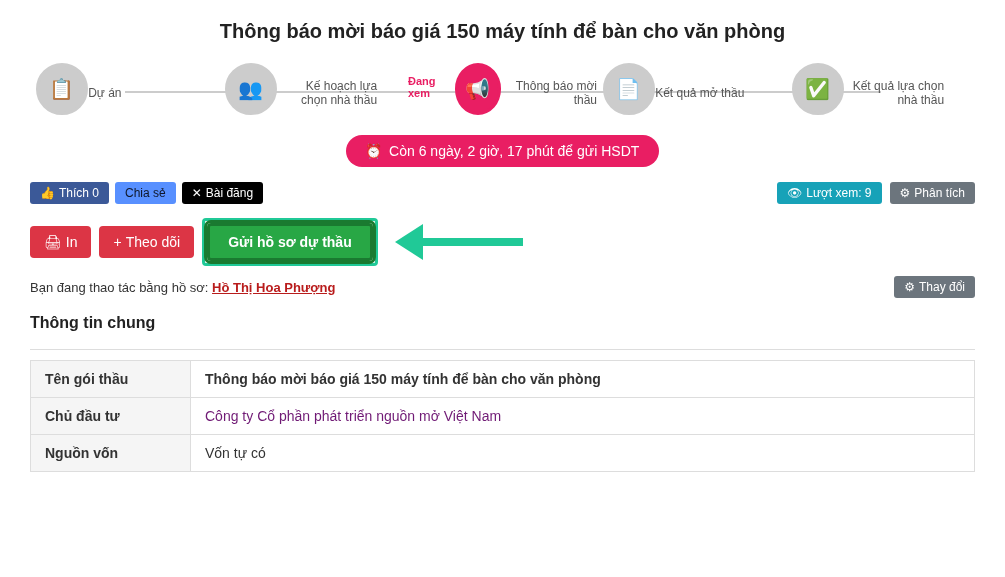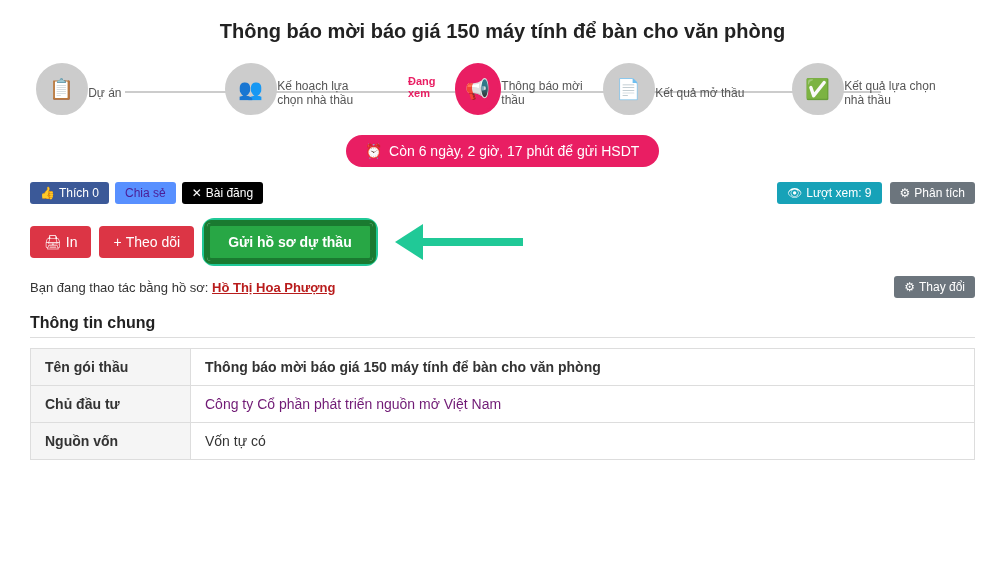--- a/index.html
+++ b/index.html
@@ -76,21 +76,21 @@
 
     .step-circle.active {
       background: #e91e63;
       border-color: #e91e63;
     }
 
     .step-name {
       margin-top: 8px;
       font-size: 12px;
       color: #555;
-      text-align: left;
+      text-align: right;
       max-width: 100px;
     }
 
     
     .countdown-bar {
       display: flex;
       justify-content: center;
       margin-bottom: 15px;
     }
 
@@ -127,21 +127,21 @@
       border-radius: 3px;
       font-size: 12px;
       cursor: pointer;
       display: flex;
       align-items: center;
       gap: 4px;
     }
 
     .btn-share {
       background: #5890ff;
-      color: #4c1d95;
+      color: #0f172a;
       border: none;
       padding: 4px 10px;
       border-radius: 3px;
       font-size: 12px;
       cursor: pointer;
     }
 
     .btn-post {
       background: #000;
       color: white;
@@ -229,21 +229,21 @@
       padding: 8px 18px;
       border-radius: 4px;
       font-size: 14px;
       font-weight: bold;
       cursor: pointer;
       outline: 3px solid #1a7a30;
     }
 
     .submit-wrapper {
       border: 3px solid #20c997;
-      border-radius: 12px;
+      border-radius: 4px;
       padding: 2px;
       display: inline-block;
     }
 
     
     .arrow-container {
       display: flex;
       align-items: center;
       margin-left: 10px;
     }
@@ -292,21 +292,21 @@
       gap: 4px;
     }
 
     
     .section-title {
       font-size: 16px;
       font-weight: bold;
       color: #222;
       margin-bottom: 10px;
       border-bottom: 1px solid #ddd;
-      padding-bottom: 5px;
+      padding-bottom: 17px;
     }
 
     
     .info-table {
       width: 100%;
       border-collapse: collapse;
       border: 1px solid #ddd;
     }
 
     .info-table tr td {

